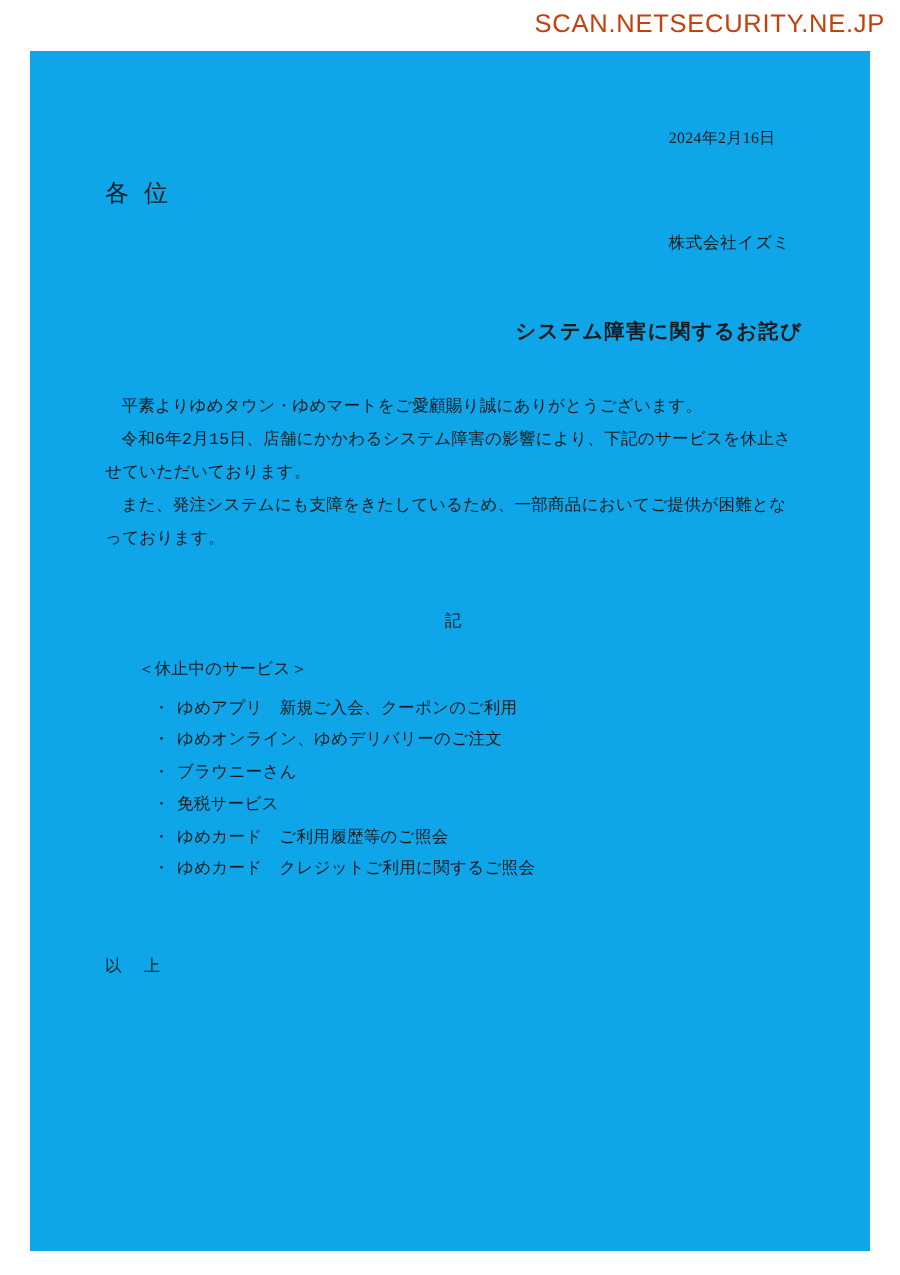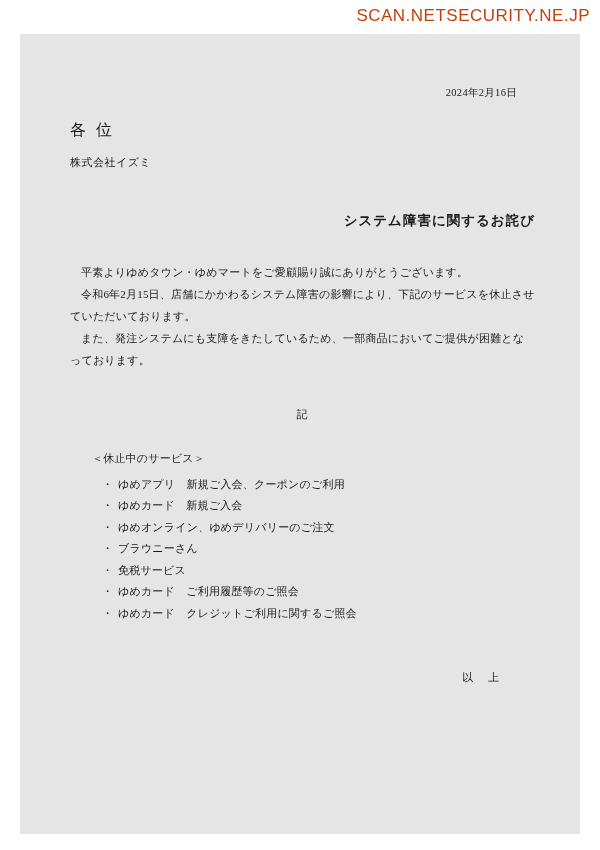--- a/index.html
+++ b/index.html
@@ -24,21 +24,21 @@
     letter-spacing: 0.5px;
     color: #c2410c;
     font-weight: 400;
   }
   .page {
     position: absolute;
     top: 34px;
     left: 20px;
     width: 560px;
     height: 800px;
-    background: #e5e5e5;
+    background: #0ea5e9;
     box-sizing: border-box;
   }
   .doc-body {
     position: absolute;
     top: 50px;
     left: 50px;
     width: 465px;
     font-size: 11px;
     line-height: 1.7;
   }
@@ -48,52 +48,53 @@
     margin: 0;
     padding-right: 18px;
     letter-spacing: 0.3px;
   }
   .addressee {
     margin: 14px 0 0 0;
     font-size: 16px;
     letter-spacing: 3px;
   }
   .sender {
-    text-align: left;
+    text-align: right;
     margin: 10px 0 18px 0;
     font-size: 11px;
     padding-right: 8px;
     letter-spacing: 0.5px;
   }
   .title {
     text-align: right;
     font-weight: bold;
     font-size: 13.5px;
     margin: 38px 0 0 0;
     letter-spacing: 1px;
   }
   .para {
     margin: 0;
     padding: 0;
     font-size: 11px;
     text-indent: 11px;
     line-height: 2.0;
     letter-spacing: 0.2px;
+    font-family: Liberation Mono, monospace;
   }
   .paras {
     margin-top: 28px;
   }
   .kigo {
     text-align: center;
     margin: 34px 0 0 0;
     font-size: 11px;
     letter-spacing: 1px;
   }
   .list-head {
-    margin: 26px 0 0 22px;
+    margin: 14px 0 0 22px;
     font-size: 11px;
     letter-spacing: 0.2px;
   }
   ul.svc-list {
     list-style: none;
     margin: 6px 0 0 0;
     padding: 0 0 0 32px;
   }
   ul.svc-list li {
     font-size: 11px;
@@ -102,21 +103,20 @@
     position: relative;
     padding-left: 16px;
   }
   ul.svc-list li::before {
     content: "・";
     position: absolute;
     left: 0;
     top: 0;
   }
   .closing {
-    text-align: right;
     margin: 44px 0 0 0;
     padding-right: 30px;
     font-size: 11px;
     letter-spacing: 6px;
   }
 </style>
 </head>
 <body>
 
 <div class="watermark">SCAN.NETSECURITY.NE.JP</div>
@@ -137,21 +137,20 @@
       <p class="para">令和6年2月15日、店舗にかかわるシステム障害の影響により、下記のサービスを休止させていただいております。</p>
       <p class="para">また、発注システムにも支障をきたしているため、一部商品においてご提供が困難となっております。</p>
     </div>
 
     <p class="kigo">記</p>
 
     <p class="list-head">＜休止中のサービス＞</p>
 
     <ul class="svc-list">
       <li>ゆめアプリ　新規ご入会、クーポンのご利用</li>
-      <li>ゆめカード　新規ご入会</li>
       <li>ゆめオンライン、ゆめデリバリーのご注文</li>
       <li>ブラウニーさん</li>
       <li>免税サービス</li>
       <li>ゆめカード　ご利用履歴等のご照会</li>
       <li>ゆめカード　クレジットご利用に関するご照会</li>
     </ul>
 
     <p class="closing">以 上</p>
 
   </div>

